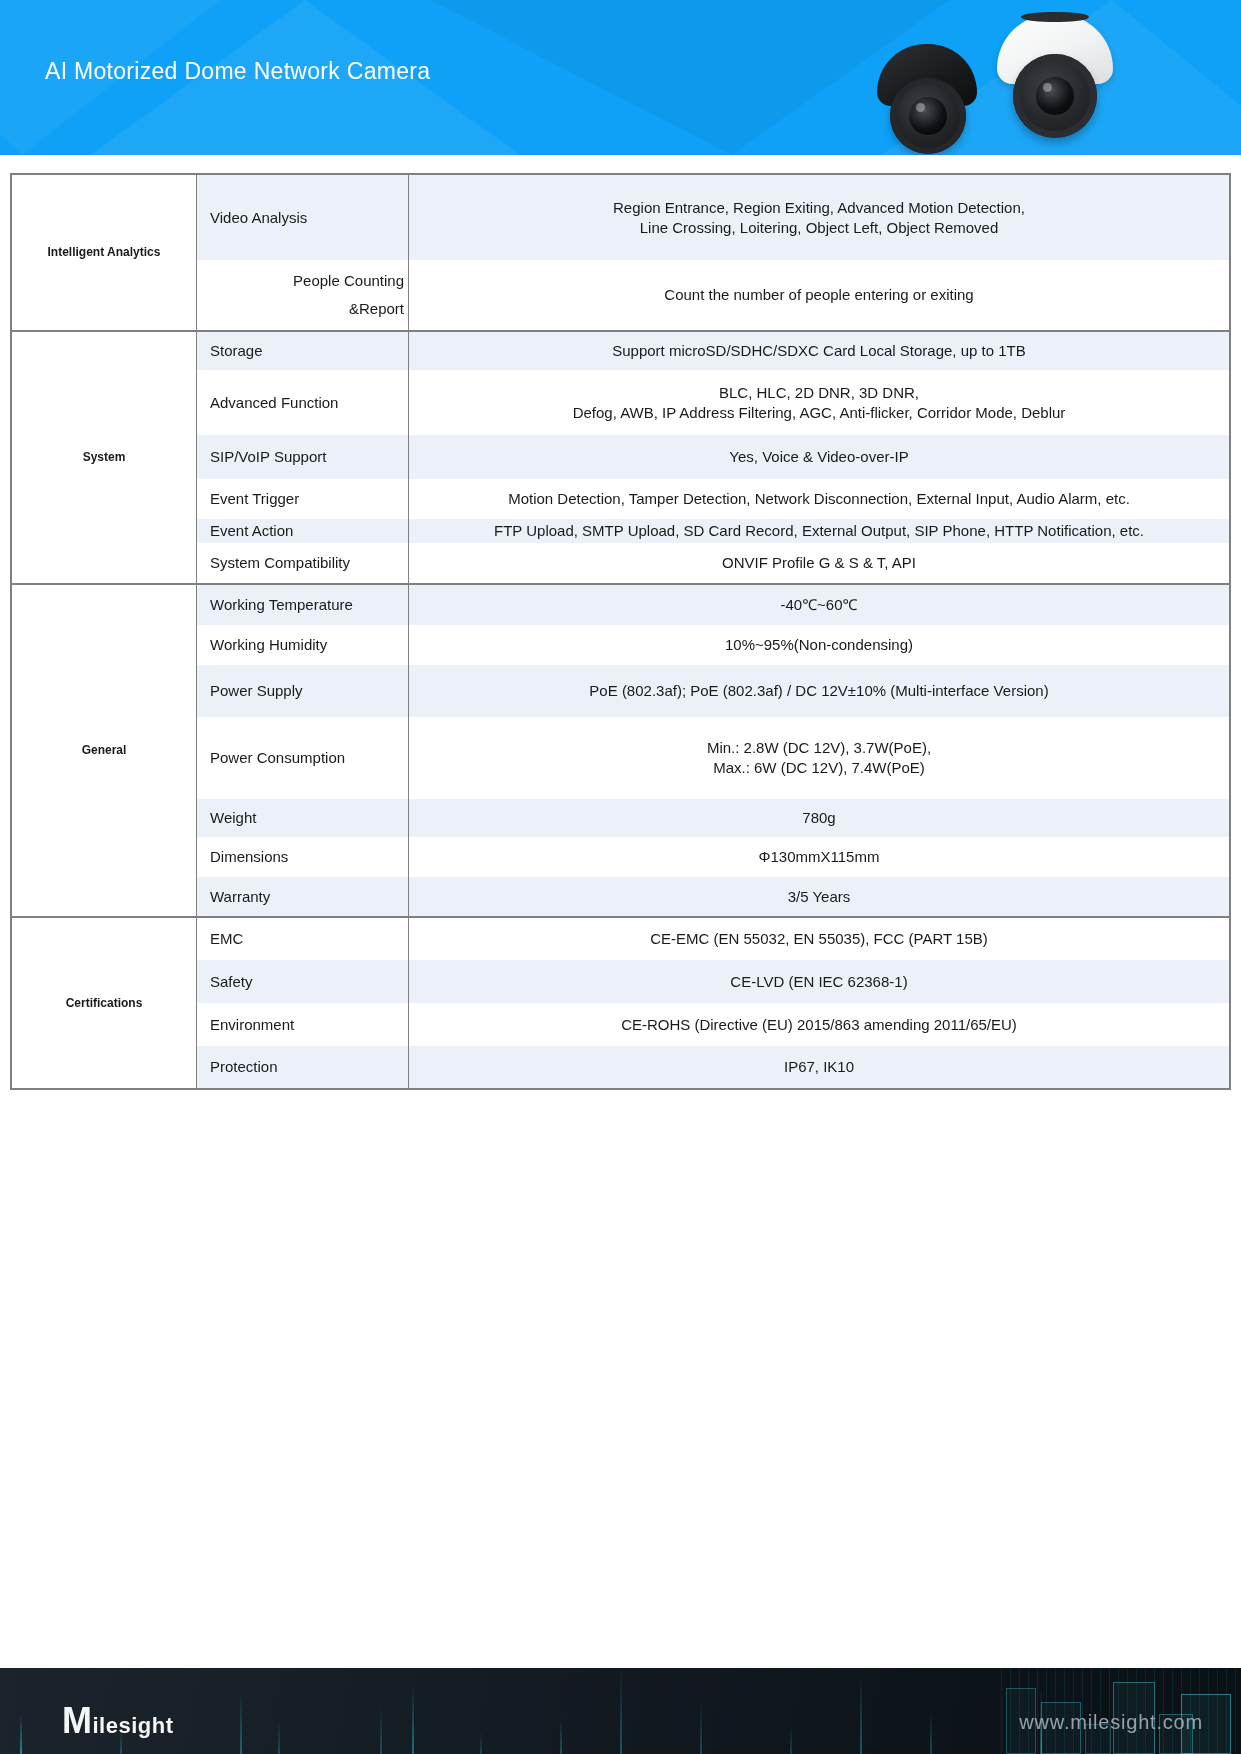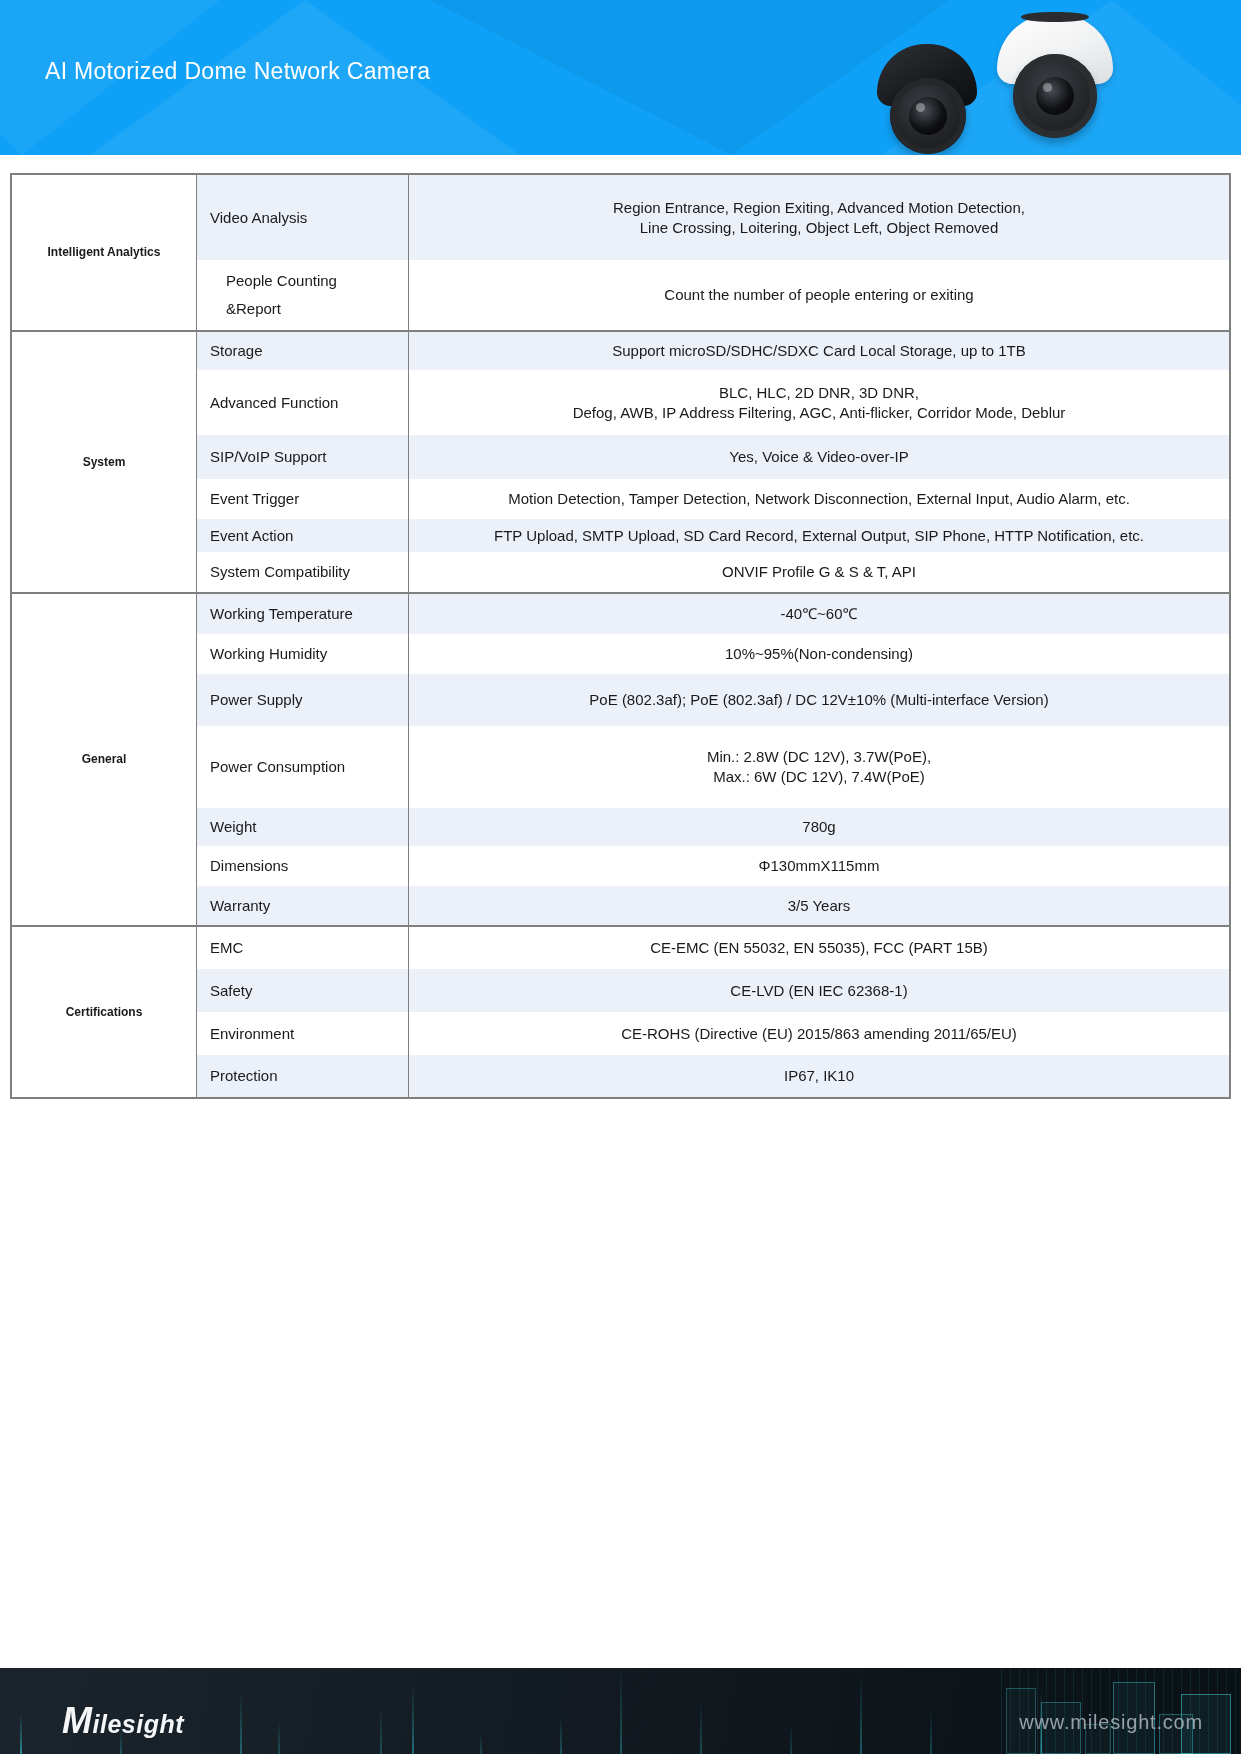--- a/index.html
+++ b/index.html
@@ -88,21 +88,21 @@
   .cell.label {
     width:212px; flex:0 0 212px; display:flex; flex-direction:column; justify-content:center;
     padding-left:13px; border-right:1px solid var(--table-border,#7F7F7F);
     line-height:20px;
   }
   .cell.value {
     flex:1; display:flex; flex-direction:column; justify-content:center; align-items:center;
     text-align:center; line-height:20px; padding:0 10px;
   }
   .sp-lg { margin:0 0; }
-  .sp-md { margin:4px 16px; }
+  .sp-md { margin:4px 4px;text-align:right; }
 
   
   .ftr {
     position:absolute; left:0; top:1668px; width:1241px; height:86px; overflow:hidden;
     background:linear-gradient(100deg,#1b242c 0%, #141c23 40%, #0d141a 75%, #0a1116 100%);
   }
   .streaks i {
     position:absolute; bottom:0; width:2px;
     background:linear-gradient(to top, rgba(47,213,224,.55), rgba(47,213,224,0));
   }
@@ -131,21 +131,21 @@
   .wire b:nth-child(4) { right:130px; bottom:0; width:26px; height:30px; opacity:.6; }
   .wire b:nth-child(5) { right:160px; bottom:0; width:40px; height:52px; opacity:.7; }
   .wire b:nth-child(6) { right:205px; bottom:0; width:30px; height:66px; opacity:.6; }
   .wire::before {
     content:""; position:absolute; right:0; top:0; width:240px; height:86px;
     background:repeating-linear-gradient(90deg, rgba(47,213,224,.18) 0 1px, transparent 1px 9px);
     opacity:.5;
   }
   .logo {
     position:absolute; left:62px; bottom:12px; color:#f4f6f7;
-    font-size:25px; font-style:italic; font-weight:600; letter-spacing:.5px;
+    font-size:22px; font-weight:600; letter-spacing:.5px;
   }
   .logo::first-letter { font-size:36px; font-weight:700; }
   .site {
     position:absolute; right:38px; bottom:20px; color:var(--footer-text,#97A1A8);
     font-size:20px; letter-spacing:.8px; font-weight:400;
   }
 </style>
 </head>
 <body>
 
@@ -226,21 +226,21 @@
           </div>
       </div>
       <div class="row" style="height:40px">
         <div class="cell label">
             <div>Event Trigger</div>
           </div>
         <div class="cell value">
             <div>Motion Detection, Tamper Detection, Network Disconnection, External Input, Audio Alarm, etc.</div>
           </div>
       </div>
-      <div class="row r-alt" style="height:33px">
+      <div class="row r-alt" style="height:24px">
         <div class="cell label">
             <div>Event Action</div>
           </div>
         <div class="cell value">
             <div>FTP Upload, SMTP Upload, SD Card Record, External Output, SIP Phone, HTTP Notification, etc.</div>
           </div>
       </div>
       <div class="row" style="height:40px">
         <div class="cell label">
             <div>System Compatibility</div>

